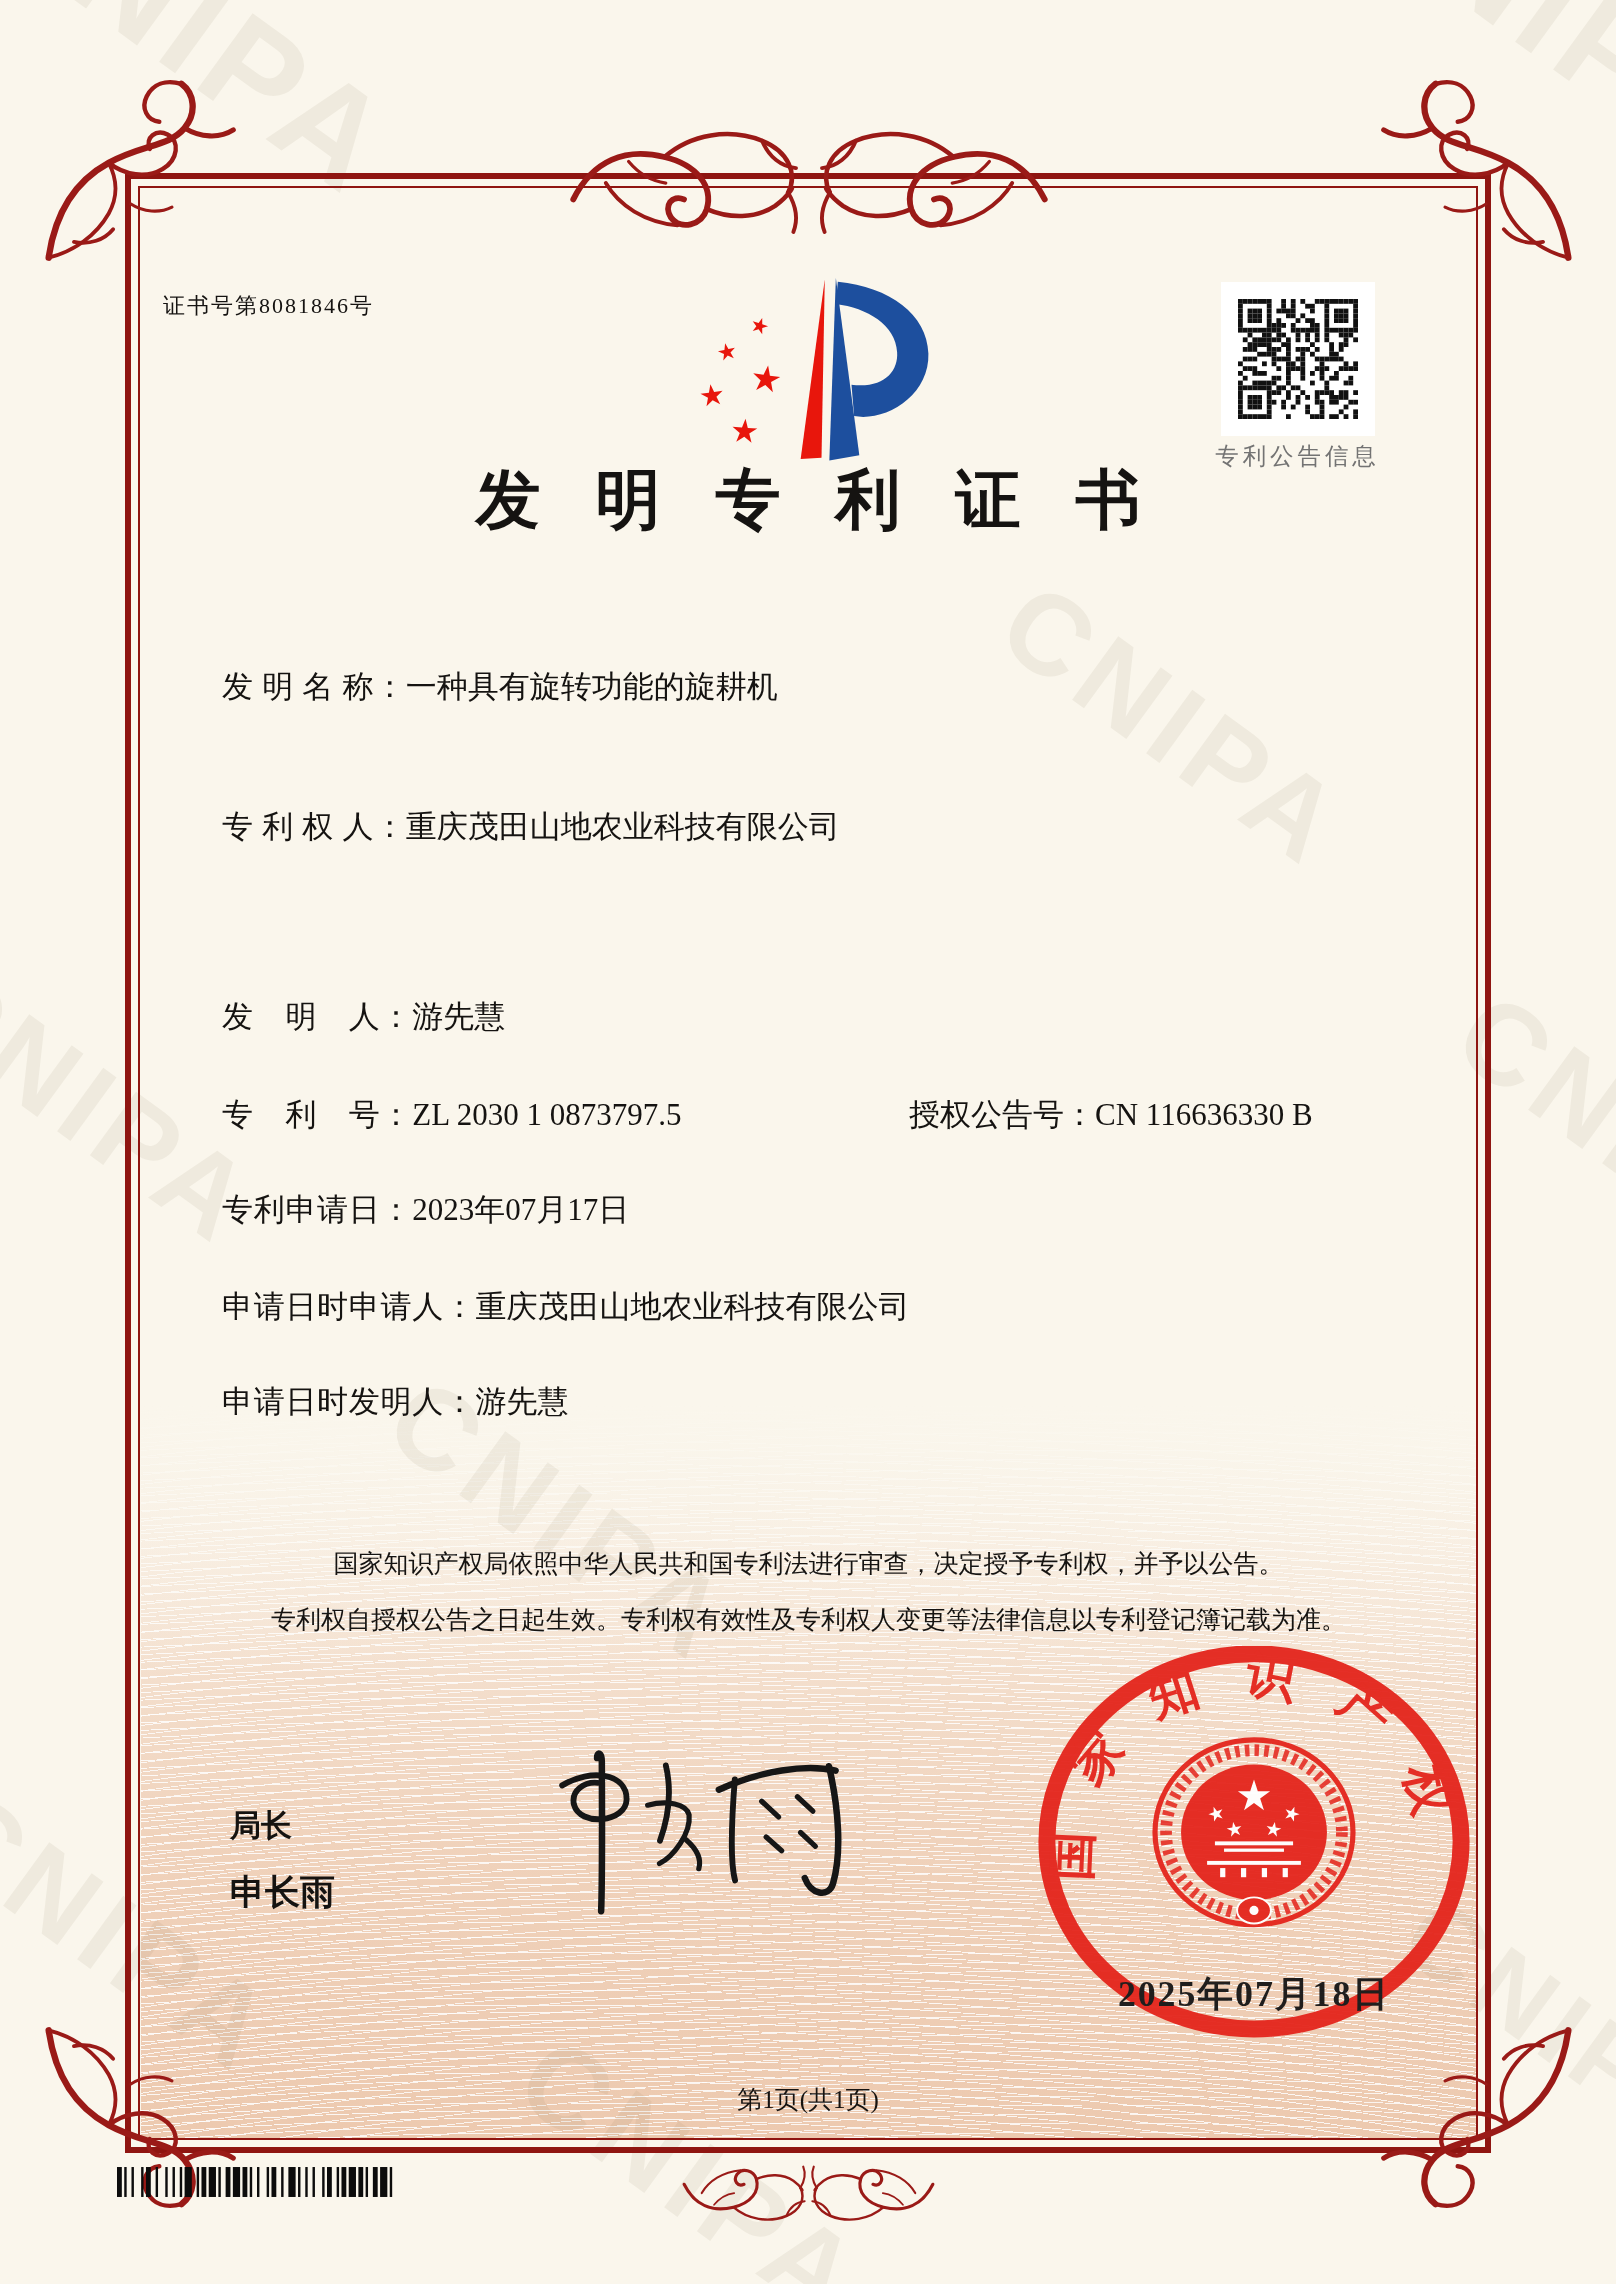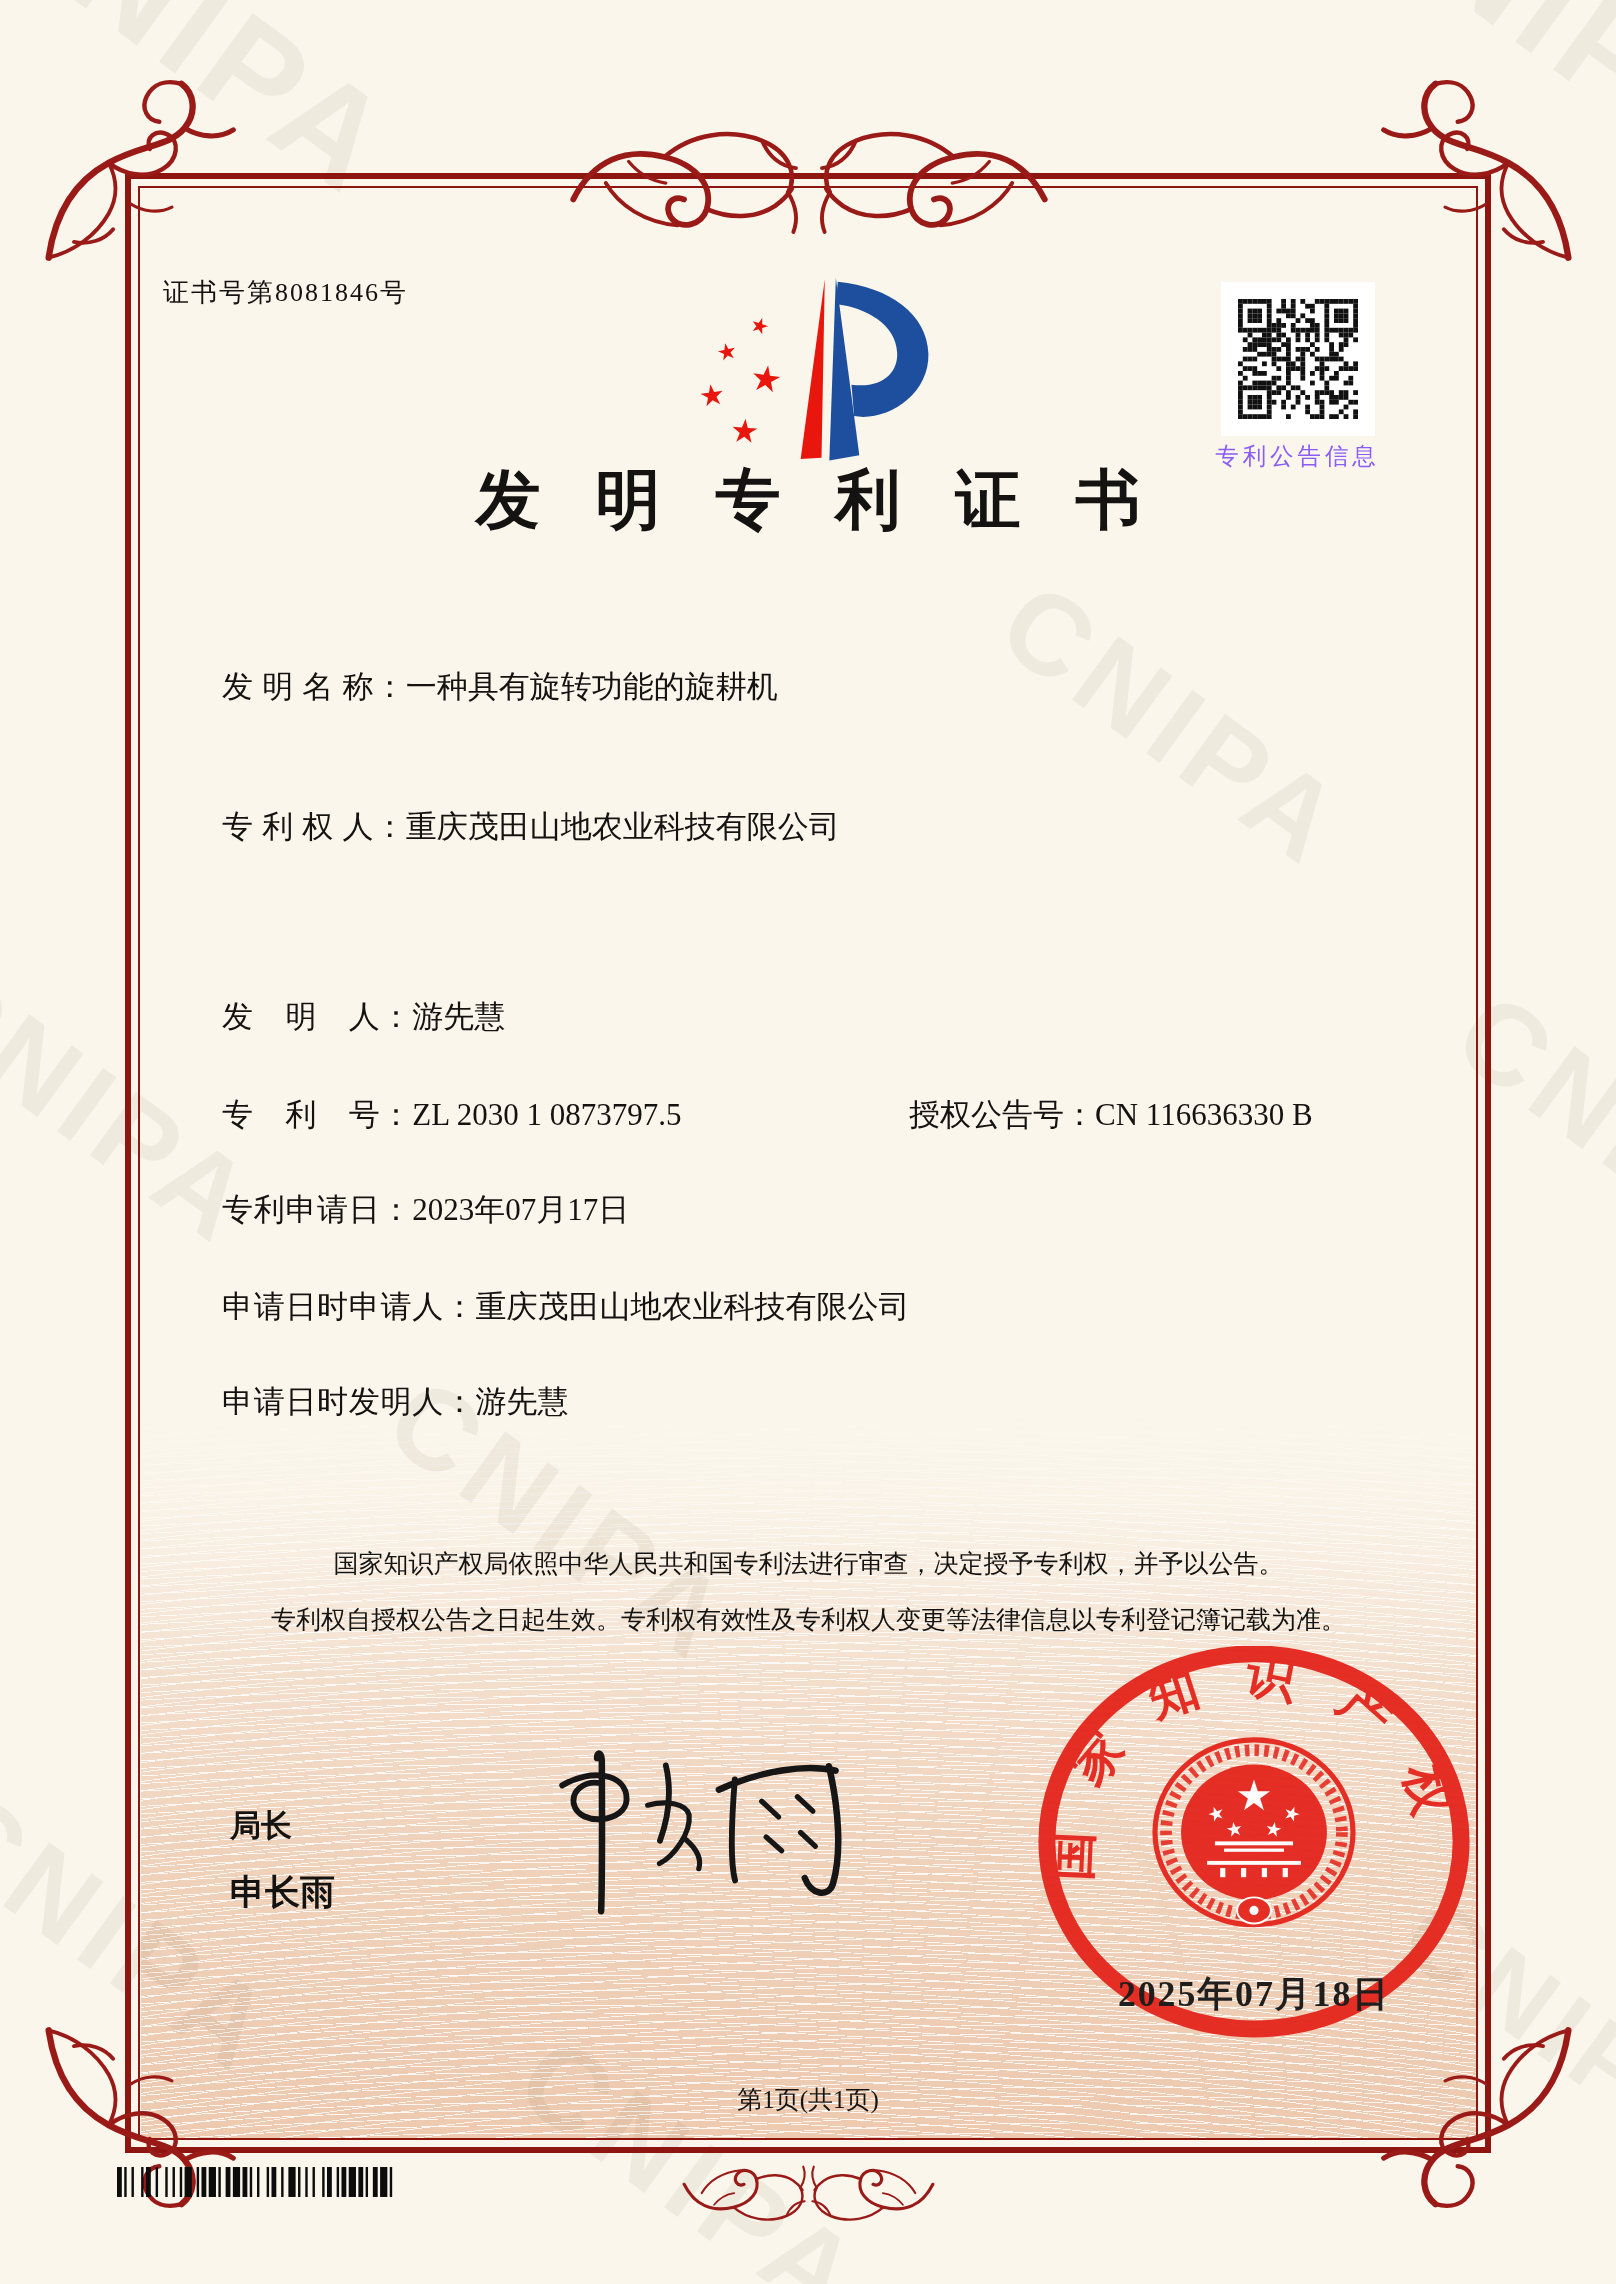--- a/index.html
+++ b/index.html
@@ -17,36 +17,36 @@
       linear-gradient(to bottom, rgba(242,216,198,0) 0%, rgba(241,212,191,0.45) 22%, rgba(238,204,179,0.85) 60%, rgba(236,199,172,0.95) 100%);}
   .wave-fade{position:absolute;left:141px;top:1402px;width:1335px;height:274px;z-index:0;
     background:linear-gradient(to bottom,#faf6ec 0%,rgba(250,246,236,0) 100%);}
   
   .frame-outer{position:absolute;left:125px;top:173px;width:1366px;height:1980px;
     border:6.5px solid #8f1511;box-sizing:border-box;z-index:2;}
   .frame-inner{position:absolute;left:138px;top:186px;width:1340px;height:1954px;
     border:2px solid #8f1511;box-sizing:border-box;z-index:2;}
   .orn{position:absolute;z-index:3;}
   
-  .cert-no{position:absolute;left:163px;top:275px;font-size:26px;letter-spacing:2px;z-index:4;}
+  .cert-no{position:absolute;left:163px;top:291px;font-size:22px;letter-spacing:2px;z-index:4;}
   .title{position:absolute;left:0;right:0;top:456px;text-align:center;font-size:65px;font-weight:700;
          letter-spacing:55px;text-indent:55px;z-index:4;}
   .row{position:absolute;left:222px;font-size:31px;z-index:4;white-space:nowrap;}
   .row .lab{letter-spacing:0.7px;text-align:right;}
   .row2{position:absolute;left:909px;font-size:31px;z-index:4;white-space:nowrap;}
   .stmt{position:absolute;left:176px;width:1265px;text-align:center;font-size:25px;z-index:4;}
   .sig-title{position:absolute;left:230px;top:1805px;font-size:31px;font-weight:700;
     font-family:"Liberation Sans","DejaVu Sans",sans-serif;z-index:4;}
   .sig-name{position:absolute;left:230px;top:1869px;font-size:35px;font-weight:700;
     font-family:"Liberation Sans","DejaVu Sans",sans-serif;z-index:4;}
   .autograph{position:absolute;left:502px;top:1742px;z-index:4;transform:rotate(-2deg);}
   .qr-box{position:absolute;left:1221px;top:282px;width:154px;height:154px;background:#ffffff;z-index:4;
           display:flex;align-items:center;justify-content:center;}
   .qr-label{position:absolute;left:1203px;top:440px;width:189px;text-align:center;font-size:23.5px;
-            letter-spacing:3.9px;color:#8b5cf6;z-index:4;}
+            letter-spacing:3.9px;color:#737373;z-index:4;}
   .logo{position:absolute;left:691px;top:274px;z-index:4;}
   .seal{position:absolute;left:1035px;top:1646px;z-index:5;opacity:.95;}
   .footer{position:absolute;left:0;right:0;top:2083px;text-align:center;font-size:25px;z-index:4;}
   .barcode{position:absolute;left:117px;top:2167px;z-index:4;}
 </style>
 </head>
 <body>
 
 <div class="page">
 

